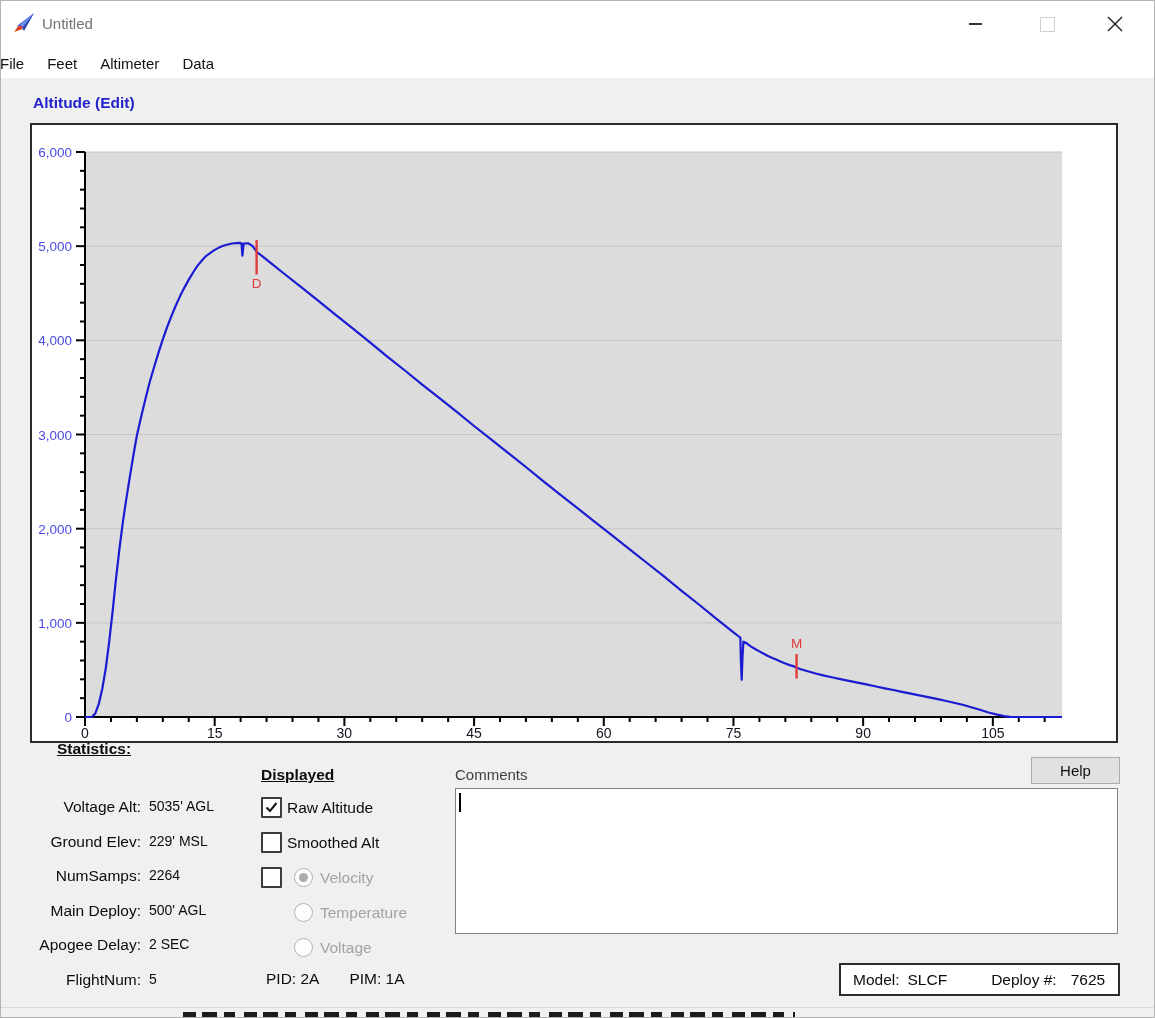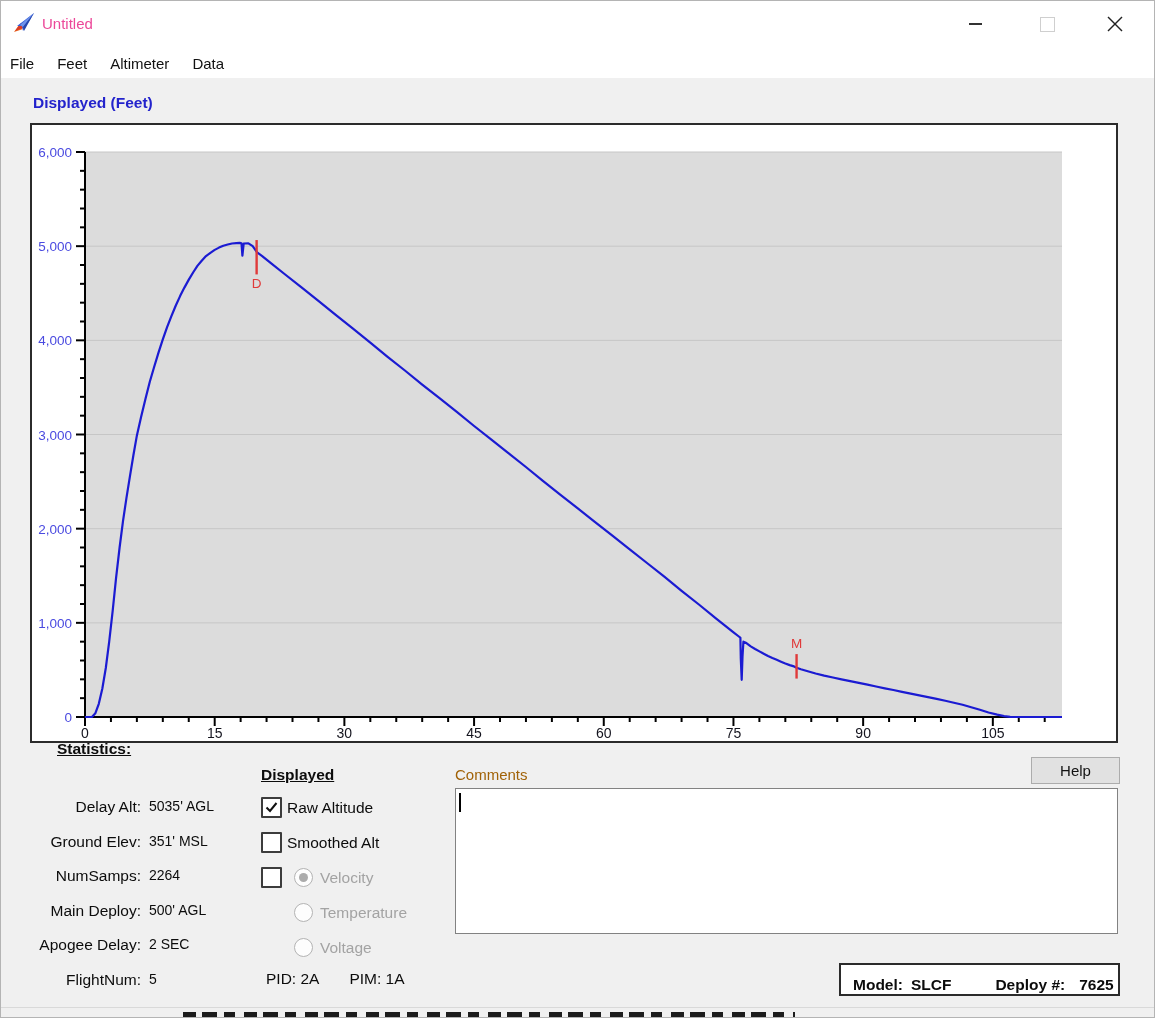--- a/index.html
+++ b/index.html
@@ -6,52 +6,52 @@
   body{
     width:1155px;height:1018px;position:relative;overflow:hidden;
     background:#f0f0f0;font-family:"Liberation Sans",sans-serif;color:#0c0c0c;
     -webkit-font-smoothing:antialiased;
   }
   .abs{position:absolute;}
   
   .window-frame{position:absolute;inset:0;border:1px solid #b4b4b4;pointer-events:none;z-index:50;}
   .titlebar{position:absolute;left:0;top:0;width:1155px;height:48px;background:#ffffff;}
   .app-icon{position:absolute;left:10px;top:11px;width:27px;height:27px;}
-  .win-title{position:absolute;left:42px;top:15px;font-size:15px;color:#ec4899;}
+  .win-title{position:absolute;left:42px;top:15px;font-size:15px;color:#737373;}
   .win-btn{position:absolute;top:0;height:48px;width:46px;display:flex;align-items:center;justify-content:center;cursor:default;}
   .btn-min{left:952px;}
   .btn-max{left:1024px;}
   .btn-close{left:1092px;}
   .min-glyph{width:13px;height:2px;background:#333;}
   .max-glyph{width:13px;height:13px;border:1px solid #cfcfcf;background:#fff;}
   
-  .menubar{position:absolute;left:0;top:48px;width:1155px;height:30px;background:#ffffff;display:flex;align-items:center;padding-left:10px;box-sizing:border-box;}
+  .menubar{position:absolute;left:0;top:48px;width:1155px;height:30px;background:#ffffff;display:flex;align-items:center;box-sizing:border-box;}
   .menu-item{font-size:15px;color:#111;margin-right:23px;}
   
   .chart-heading{position:absolute;left:33px;top:94px;font-size:15.5px;font-weight:bold;color:#2323cc;}
   
   .chart-box{position:absolute;left:30px;top:123px;width:1084px;height:616px;background:#ffffff;border:2px solid #2b2b2b;}
   .chart-box svg{display:block;font-family:"Liberation Sans",sans-serif;}
   
   .sec-header{font-size:15.5px;font-weight:bold;text-decoration:underline;color:#0c0c0c;}
   .stat-label{position:absolute;left:22px;width:119px;text-align:right;font-size:15.5px;}
   .stat-value{position:absolute;left:149px;font-size:14px;white-space:nowrap;}
   .checkbox{position:absolute;width:17px;height:17px;background:#fff;border:2px solid #3c3c3c;border-radius:1px;}
   .checkbox svg{position:absolute;left:1px;top:1px;}
   .radio{position:absolute;width:17px;height:17px;background:#fdfdfd;border:1px solid #b3b3b3;border-radius:50%;}
   .radio .dot{position:absolute;left:4px;top:4px;width:9px;height:9px;border-radius:50%;background:#ababab;}
   .ck-label{position:absolute;font-size:15.5px;color:#0c0c0c;white-space:nowrap;}
   .ck-label.disabled{color:#a3a3a3;}
   .pid-row{position:absolute;left:266px;top:970px;font-size:15.5px;color:#0c0c0c;}
   .pid-row span{margin-right:30px;}
-  .comments-label{position:absolute;left:455px;top:766px;font-size:15px;color:#a16207;}
+  .comments-label{position:absolute;left:455px;top:766px;font-size:15px;color:#404040;}
   .comments-area{position:absolute;left:455px;top:788px;width:663px;height:146px;background:#fff;border:1px solid #828282;resize:none;font-family:"Liberation Sans",sans-serif;font-size:15px;padding:3px 4px;box-sizing:border-box;outline:none;}
   .caret{position:absolute;left:459px;top:793px;width:1.5px;height:19px;background:#000;}
   .help-btn{position:absolute;left:1031px;top:757px;width:89px;height:27px;background:#e1e1e1;border:1px solid #acacac;font-family:"Liberation Sans",sans-serif;font-size:15px;color:#111;display:flex;align-items:center;justify-content:center;}
-  .model-box{position:absolute;left:839px;top:963px;width:277px;height:29px;background:#fff;border:2px solid #2b2b2b;display:flex;align-items:flex-end;font-size:15.5px;white-space:nowrap;font-weight:bold;}
+  .model-box{position:absolute;left:839px;top:963px;width:277px;height:29px;background:#fff;border:2px solid #2b2b2b;display:flex;align-items:center;font-size:15.5px;white-space:nowrap;}
   .model-box .ml{margin-left:12px;}
   .model-box .mv{margin-left:8px;}
   .model-box .sl{margin-left:44px;}
   .model-box .sv{margin-left:14px;}
   .bottom-rule{position:absolute;left:0;top:1007px;width:1155px;height:1px;background:#d9d9d9;}
   .clipped-text{position:absolute;left:183px;top:1012px;width:612px;height:6px;
     background:repeating-linear-gradient(90deg,#1c1c1c 0 13px,transparent 13px 19px,#1c1c1c 19px 34px,transparent 34px 41px,#1c1c1c 41px 52px,transparent 52px 61px);}
 </style>
 </head>
 <body>
@@ -79,21 +79,21 @@
   </div>
 </div>
 
 <div class="menubar">
   <span class="menu-item">File</span>
   <span class="menu-item">Feet</span>
   <span class="menu-item">Altimeter</span>
   <span class="menu-item">Data</span>
 </div>
 
-<div class="chart-heading">Displayed (Feet)</div>
+<div class="chart-heading">Altitude (Edit)</div>
 <div class="chart-box">
   <svg id="chart-svg" width="1084" height="616" viewBox="0 0 1084 616">
       <rect x="53" y="27" width="977" height="565" fill="#dcdcdc"></rect>
       <line x1="53" x2="1030" y1="497.8333333333333" y2="497.8333333333333" stroke="#c6c6c6" stroke-width="1"></line>
       <line x1="53" x2="1030" y1="403.66666666666663" y2="403.66666666666663" stroke="#c6c6c6" stroke-width="1"></line>
       <line x1="53" x2="1030" y1="309.5" y2="309.5" stroke="#c6c6c6" stroke-width="1"></line>
       <line x1="53" x2="1030" y1="215.33333333333331" y2="215.33333333333331" stroke="#c6c6c6" stroke-width="1"></line>
       <line x1="53" x2="1030" y1="121.16666666666669" y2="121.16666666666669" stroke="#c6c6c6" stroke-width="1"></line>
       <line x1="53" x2="1030" y1="27" y2="27" stroke="#c6c6c6" stroke-width="1"></line>
       <line x1="44" x2="53" y1="592" y2="592" stroke="#000000" stroke-width="2"></line>
@@ -185,24 +185,24 @@
       <polyline fill="none" stroke="#1b1bd2" stroke-width="2.2" stroke-linejoin="round" points="53.0,592.0 59.9,592.0 63.4,588.2 66.8,578.8 70.3,563.8 73.8,543.0 77.2,516.7 80.7,485.6 84.1,452.6 87.6,422.5 91.0,396.1 94.5,372.6 98.0,350.9 101.4,330.2 104.9,310.4 109.2,291.6 113.5,273.7 117.8,256.8 122.2,241.7 126.5,227.6 130.8,214.4 135.1,202.1 139.5,190.9 143.8,180.5 148.1,171.1 152.4,162.6 156.8,154.6 161.1,147.5 165.4,140.9 169.7,135.8 174.0,131.1 178.4,127.8 182.7,124.9 187.0,122.6 191.3,120.7 195.7,119.5 200.0,118.5 204.3,118.1 207.8,117.9 209.5,118.3 210.4,130.6 211.7,118.5 216.4,118.3 220.7,121.2 225.1,127.3 230.2,131.1 238.9,138.1 251.9,148.5 269.2,162.1 286.4,175.8 303.7,189.9 321.0,203.6 338.3,217.7 355.6,231.8 372.9,245.5 390.2,259.6 407.5,273.2 424.8,286.9 442.1,301.0 459.4,314.7 476.7,328.3 493.9,342.0 511.2,356.1 528.5,369.8 545.8,383.4 563.1,397.1 580.4,410.7 597.7,424.4 615.0,438.0 632.3,451.7 649.6,465.8 666.9,479.5 684.2,493.6 701.5,507.3 707.5,512.0 708.4,512.9 708.8,533.6 709.7,554.8 710.5,531.7 711.4,516.7 714.4,518.1 718.7,521.4 723.1,524.0 727.4,526.4 731.7,528.7 736.0,531.0 740.4,533.0 744.7,534.8 749.0,536.7 753.3,538.5 757.7,540.1 762.0,541.4 764.6,542.7 768.9,544.2 774.9,546.0 783.6,548.5 792.2,550.6 800.9,552.5 809.5,554.3 818.2,556.1 826.8,557.9 835.5,559.7 844.1,561.5 852.8,563.3 861.4,565.0 870.0,566.8 878.7,568.6 887.3,570.3 896.0,572.1 904.6,573.9 913.3,575.8 921.9,577.7 930.6,579.8 939.2,582.2 947.9,584.8 956.5,587.5 965.2,589.6 972.1,591.1 978.1,591.8 985.0,592.0 1030.0,592.0"></polyline>
       <line x1="224.62345132743363" x2="224.62345132743363" y1="115.04583333333335" y2="149.41666666666669" stroke="#e03a3a" stroke-width="2.4"></line>
       <text x="224.62345132743363" y="163.41666666666669" text-anchor="middle" fill="#e03a3a" font-size="13.5">D</text>
       <line x1="764.567256637168" x2="764.567256637168" y1="529.0966666666667" y2="553.58" stroke="#e03a3a" stroke-width="2.4"></line>
       <text x="764.567256637168" y="523.0966666666667" text-anchor="middle" fill="#e03a3a" font-size="13.5">M</text>
     </svg>
 </div>
 
 <div class="abs sec-header" style="left:57px;top:740px;text-align:center;">Statistics:</div>
 <div>
-  <div class="stat-label" style="top:798px;">Delay Alt:</div>
+  <div class="stat-label" style="top:798px;">Voltage Alt:</div>
   <div class="stat-value" style="top:798px;">5035' AGL</div>
   <div class="stat-label" style="top:833px;">Ground Elev:</div>
-  <div class="stat-value" style="top:833px;">351' MSL</div>
+  <div class="stat-value" style="top:833px;">229' MSL</div>
   <div class="stat-label" style="top:867px;">NumSamps:</div>
   <div class="stat-value" style="top:867px;">2264</div>
   <div class="stat-label" style="top:902px;">Main Deploy:</div>
   <div class="stat-value" style="top:902px;">500' AGL</div>
   <div class="stat-label" style="top:936px;">Apogee Delay:</div>
   <div class="stat-value" style="top:936px;text-align:center;">2 SEC</div>
   <div class="stat-label" style="top:971px;">FlightNum:</div>
   <div class="stat-value" style="top:971px;">5</div>
 </div>
 

